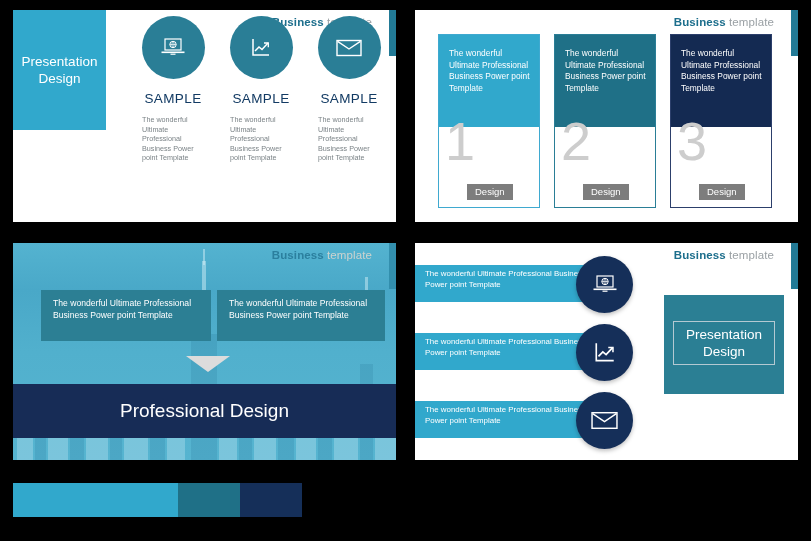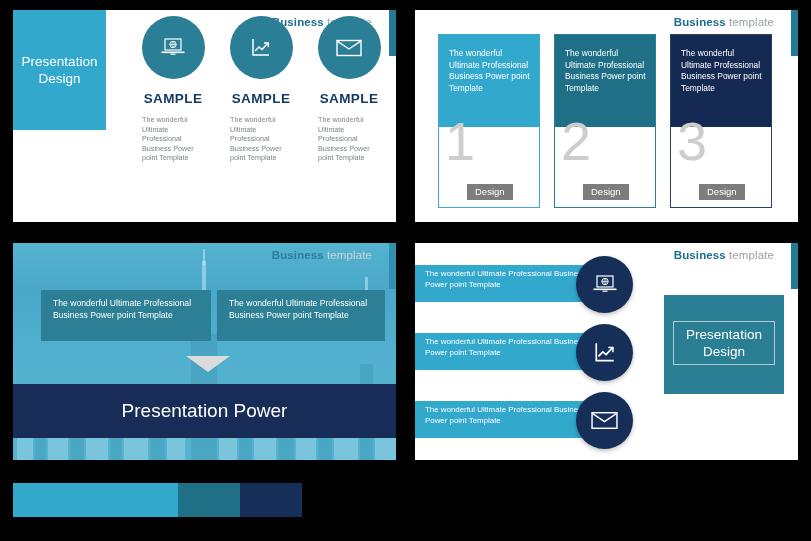--- a/index.html
+++ b/index.html
@@ -86,21 +86,21 @@
     background: #2a7e96;
     margin: 0 auto;
     display: flex;
     align-items: center;
     justify-content: center;
   }
   .s1-col .circ { margin-top: 6px; }
   .s1-title {
     margin-top: 12px;
     font-size: 13.5px;
-    font-weight: bold;
+    font-weight: normal;
     color: #123a63;
     letter-spacing: .4px;
   }
   .s1-body {
     margin-top: 9px;
     font-size: 7.2px;
     line-height: 9.6px;
     color: #7b8387;
     width: 62px;
     margin-left: auto;
@@ -388,21 +388,21 @@
     <div class="accent-bar light"></div>
     <div class="hdr onphoto">
       <span class="b">Business</span>
       <span class="t">template</span>
     </div>
 
     <div class="s3-box b1">The wonderful Ultimate Professional Business Power point Template</div>
     <div class="s3-box b2">The wonderful Ultimate Professional Business Power point Template</div>
     <div class="s3-arrow"></div>
     <div class="s3-band">
-      <span>Presentation Power</span>
+      <span>Professional Design</span>
     </div>
   </div>
 
   <div class="slide slide-4">
     <div class="accent-bar"></div>
     <div class="hdr">
       <span class="b">Business</span>
       <span class="t">template</span>
     </div>
 

